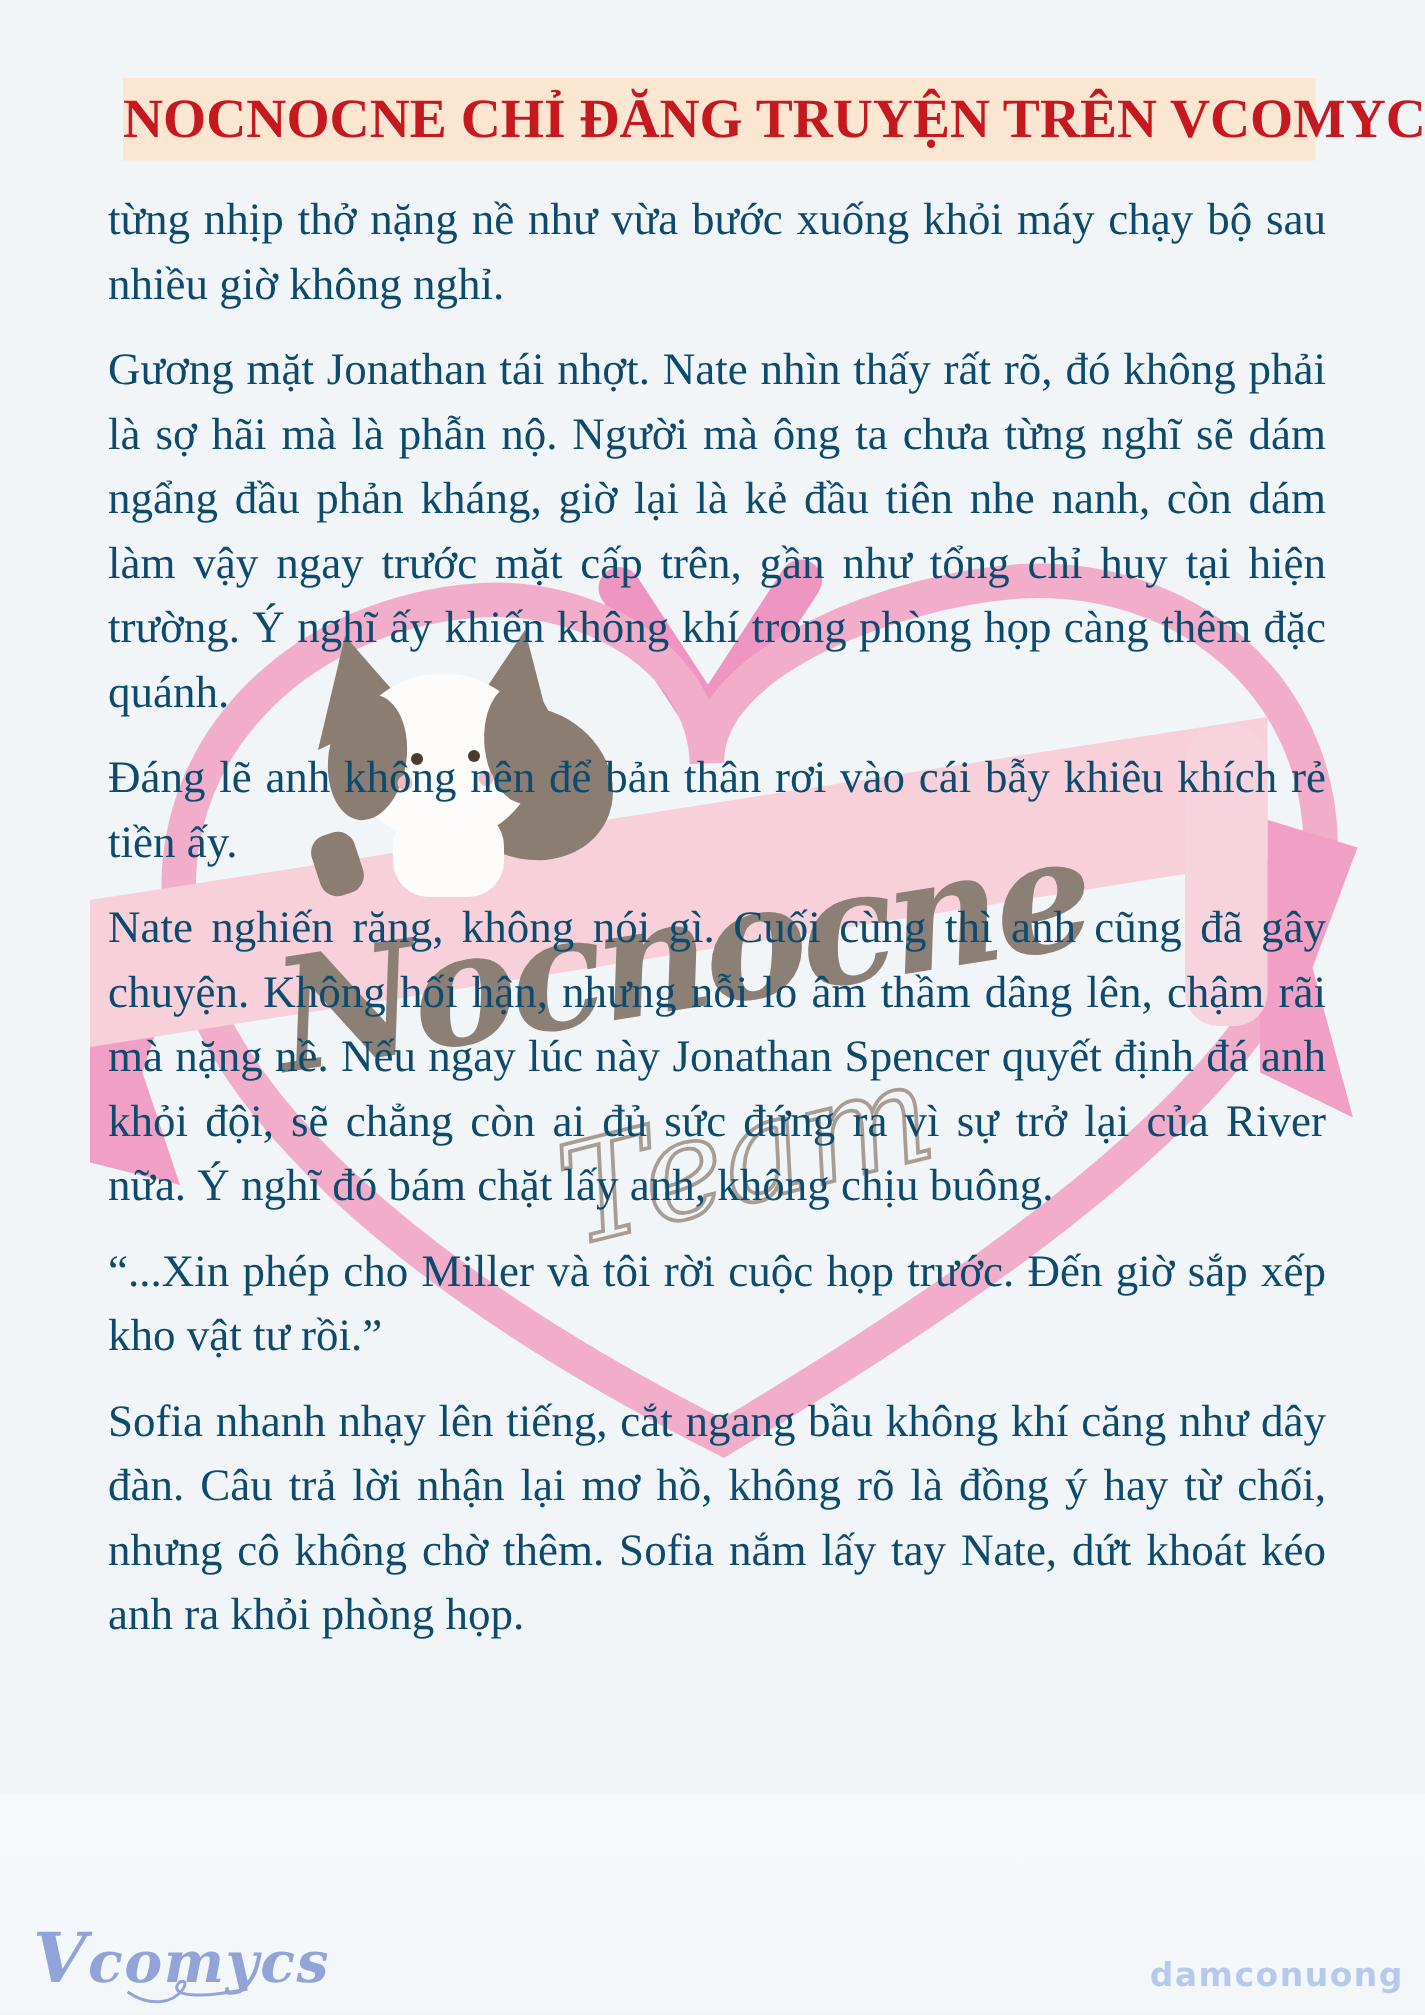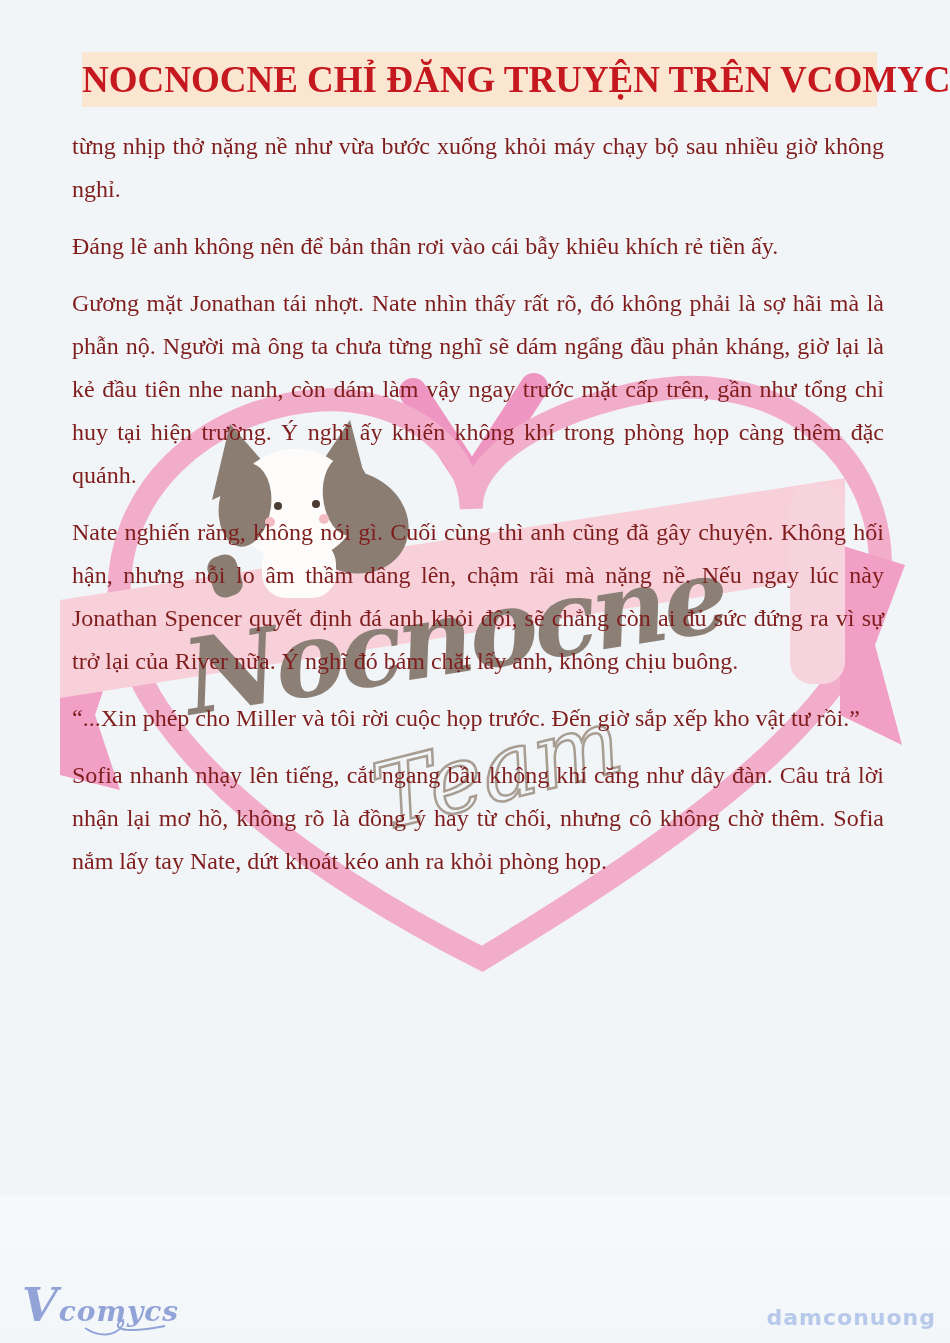--- a/index.html
+++ b/index.html
@@ -9,27 +9,27 @@
   .watermark{position:absolute;left:0;top:0;z-index:0;}
   .bottom-haze{position:absolute;left:0;top:1196px;width:950px;height:147px;
     background:linear-gradient(180deg, rgba(255,255,255,0.35), rgba(244,248,250,0.55));z-index:0;}
   
   .content{position:relative;z-index:1;}
   .banner{margin:52px 73px 0 82px;width:795px;box-sizing:border-box;
     background:#fbe6d2;color:#c6191f;text-align:center;
     font-weight:bold;font-size:37px;line-height:55px;height:55px;
     letter-spacing:0px;font-family:"Liberation Serif", serif;
     transform-origin:center;white-space:nowrap;}
-  .bodytext{margin:18px 66px 0 72px;font-size:24px;line-height:43px;
-    text-align:justify;color:#7f1d1d;}
+  .bodytext{margin:18px 66px 0 72px;font-size:30px;line-height:43px;
+    text-align:justify;color:#0c4a6e;}
   .bodytext p{margin:0 0 14px 0;}
   
   .vcomycs-logo{position:absolute;left:22px;top:1288px;z-index:1;}
   .vcomycs-text{display:block;font-family:"DejaVu Serif", serif;font-style:italic;font-weight:bold;
-    font-size:28px;color:#92a3d8;letter-spacing:1px;line-height:34px;}
+    font-size:38px;color:#92a3d8;letter-spacing:1px;line-height:34px;}
   .vcomycs-text::first-letter{font-size:46px;}
   .vcomycs-swirl{position:absolute;left:58px;top:32px;}
   .damconuong{position:absolute;right:14px;top:1305px;z-index:1;
     font-family:"DejaVu Sans", sans-serif;font-weight:bold;font-size:22px;
     color:#b7c9ea;letter-spacing:1px;}
 </style>
 </head>
 <body>
 
 <div class="page">
@@ -70,22 +70,22 @@
     <text x="505" y="800" transform="rotate(-14 505 800)" text-anchor="middle" font-family="DejaVu Serif, serif" font-style="italic" font-size="92" fill="none" stroke="#a89d93" stroke-width="2.5">Team</text>
   </svg>
 
   <div class="bottom-haze"></div>
 
   <div class="content">
     <div class="banner">NOCNOCNE CHỈ ĐĂNG TRUYỆN TRÊN VCOMYCS</div>
 
     <div class="bodytext">
       <p>từng nhịp thở nặng nề như vừa bước xuống khỏi máy chạy bộ sau nhiều giờ không nghỉ.</p>
+      <p>Gương mặt Jonathan tái nhợt. Nate nhìn thấy rất rõ, đó không phải là sợ hãi mà là phẫn nộ. Người mà ông ta chưa từng nghĩ sẽ dám ngẩng đầu phản kháng, giờ lại là kẻ đầu tiên nhe nanh, còn dám làm vậy ngay trước mặt cấp trên, gần như tổng chỉ huy tại hiện trường. Ý nghĩ ấy khiến không khí trong phòng họp càng thêm đặc quánh.</p>
       <p>Đáng lẽ anh không nên để bản thân rơi vào cái bẫy khiêu khích rẻ tiền ấy.</p>
-      <p>Gương mặt Jonathan tái nhợt. Nate nhìn thấy rất rõ, đó không phải là sợ hãi mà là phẫn nộ. Người mà ông ta chưa từng nghĩ sẽ dám ngẩng đầu phản kháng, giờ lại là kẻ đầu tiên nhe nanh, còn dám làm vậy ngay trước mặt cấp trên, gần như tổng chỉ huy tại hiện trường. Ý nghĩ ấy khiến không khí trong phòng họp càng thêm đặc quánh.</p>
       <p>Nate nghiến răng, không nói gì. Cuối cùng thì anh cũng đã gây chuyện. Không hối hận, nhưng nỗi lo âm thầm dâng lên, chậm rãi mà nặng nề. Nếu ngay lúc này Jonathan Spencer quyết định đá anh khỏi đội, sẽ chẳng còn ai đủ sức đứng ra vì sự trở lại của River nữa. Ý nghĩ đó bám chặt lấy anh, không chịu buông.</p>
       <p>“...Xin phép cho Miller và tôi rời cuộc họp trước. Đến giờ sắp xếp kho vật tư rồi.”</p>
       <p>Sofia nhanh nhạy lên tiếng, cắt ngang bầu không khí căng như dây đàn. Câu trả lời nhận lại mơ hồ, không rõ là đồng ý hay từ chối, nhưng cô không chờ thêm. Sofia nắm lấy tay Nate, dứt khoát kéo anh ra khỏi phòng họp.</p>
     </div>
   </div>
 
   <div class="vcomycs-logo">
     <span class="vcomycs-text">Vcomycs</span>
     <svg class="vcomycs-swirl" width="90" height="18" viewBox="0 0 90 18" aria-hidden="true">
       <path d="M5,8 C 20,18 35,16 42,6 C 46,0 40,-1 38,4 C 36,10 50,13 85,6" fill="none" stroke="#92a3d8" stroke-width="2"></path>

